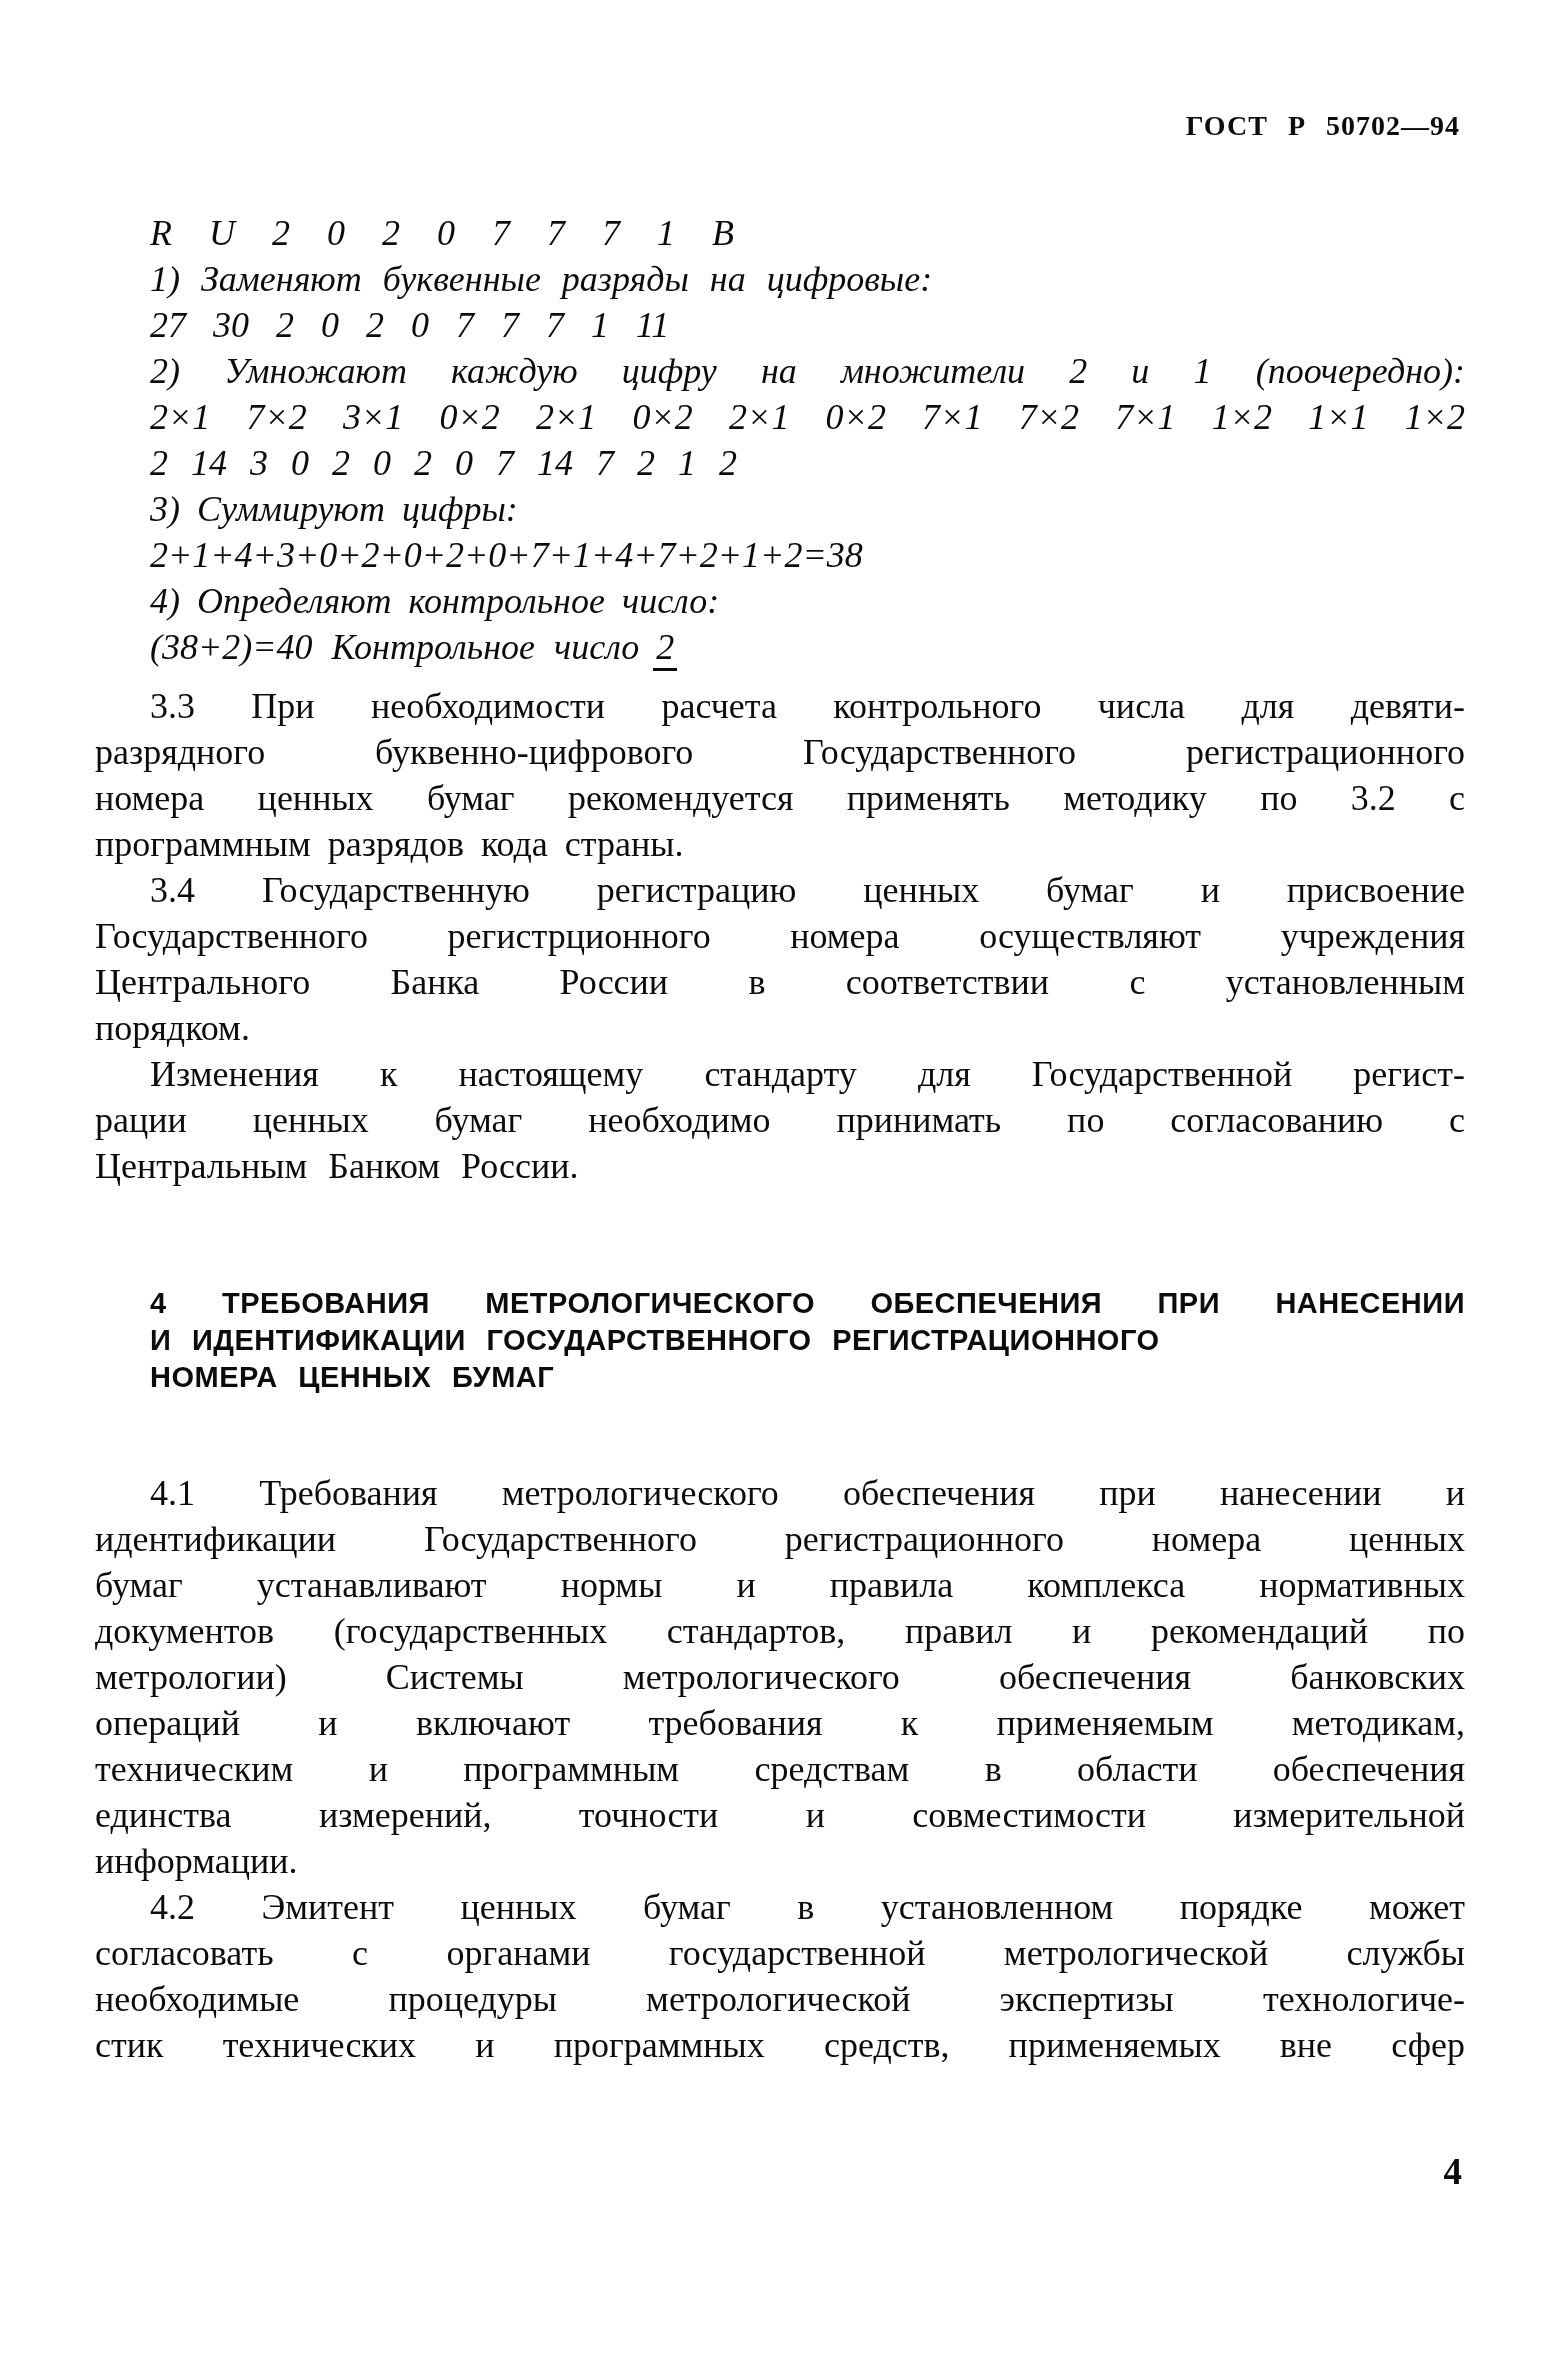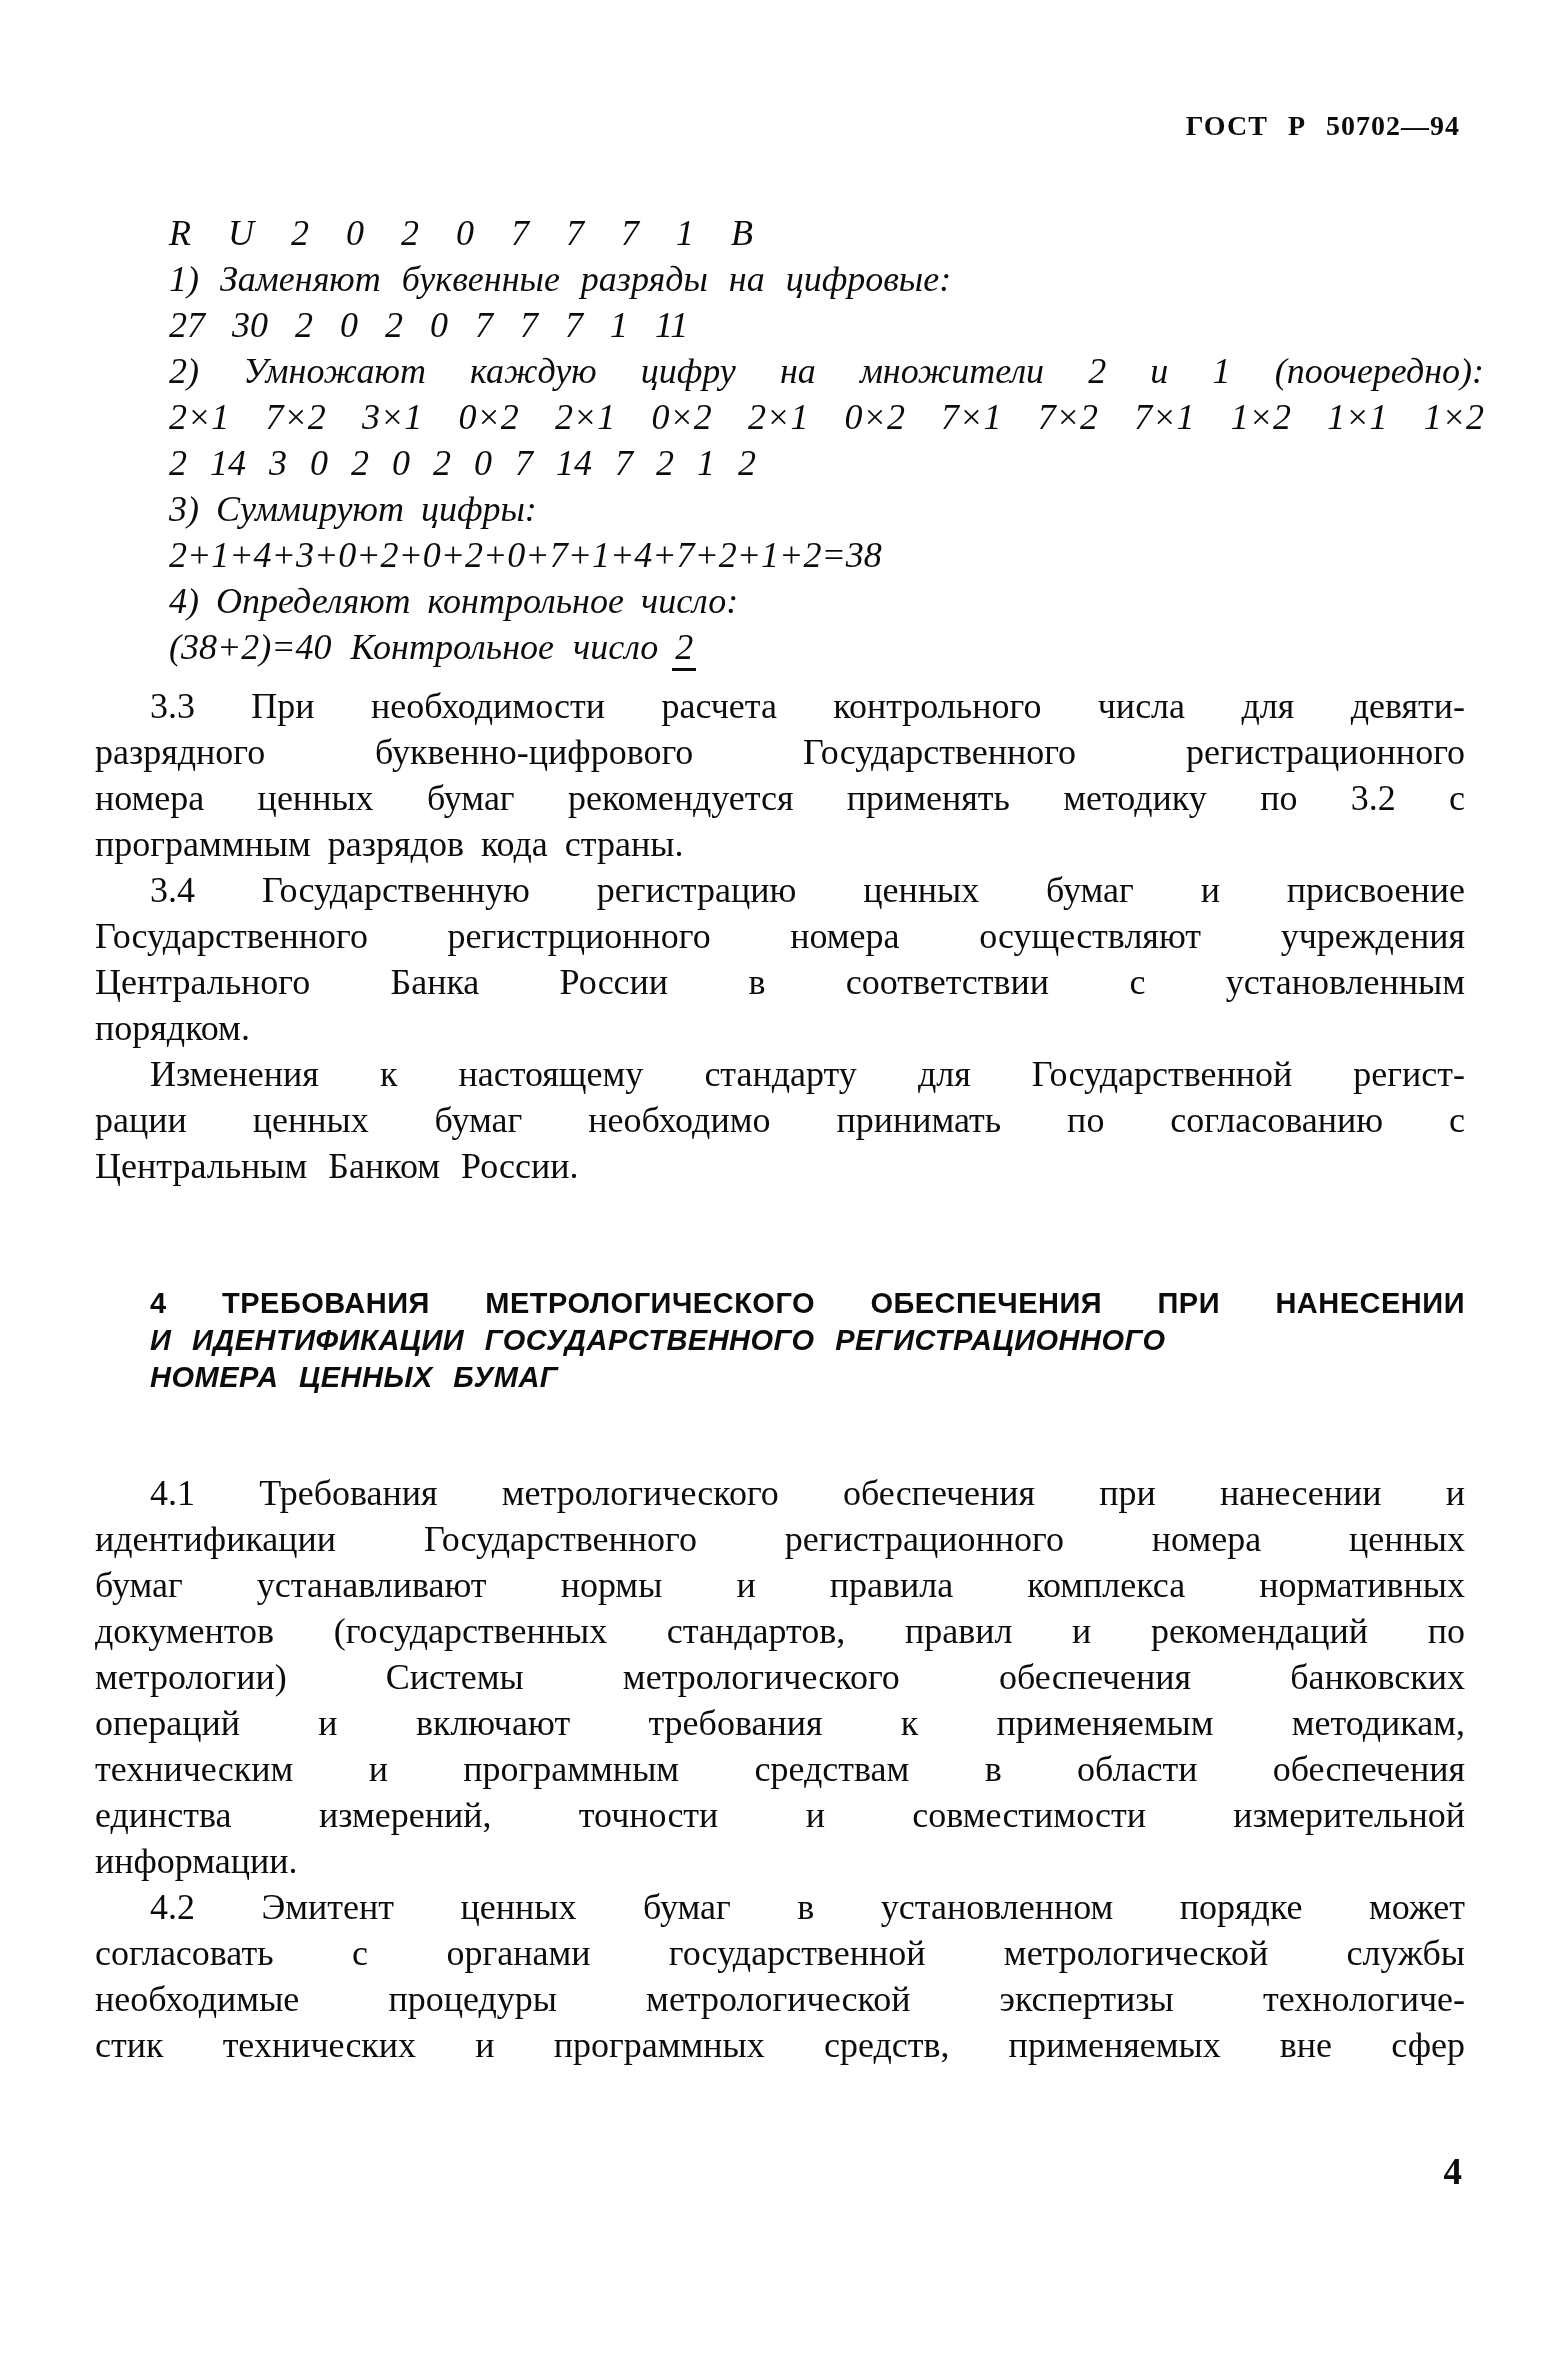--- a/index.html
+++ b/index.html
@@ -33,21 +33,21 @@
   .content {
     position: absolute;
     left: 95px;
     top: 210px;
     width: 1370px;
     font-size: 36px;
     line-height: 46px;
   }
   
   .example {
-    margin-left: 74px;
+    margin-left: 55px;
     width: 1315px;
     font-style: italic;
   }
   .xline { display: block; }
   .code  { word-spacing: 24px; letter-spacing: 2px; }
   .ws8   { word-spacing: 8px; }
   .ws10  { word-spacing: 10px; }
   .ws12  { word-spacing: 12px; }
   .ws14  { word-spacing: 14px; }
   .ws18  { word-spacing: 18px; }
@@ -74,21 +74,21 @@
     margin: 96px 0 0 55px;
     width: 1315px;
     font-family: "Liberation Sans", sans-serif;
     font-weight: bold;
     font-size: 29px;
     line-height: 37px;
     letter-spacing: 0.5px;
   }
   .hline { display: block; }
   .hline.hjust { text-align: justify; text-align-last: justify; }
-  .hline.hws { word-spacing: 12px; font-style: italic; }
+  .hline.hws { word-spacing: 12px; }
   .p41 { margin-top: 74px; }
   
   .page-number {
     position: absolute;
     top: 2150px;
     right: 94px;
     font-size: 37px;
     font-weight: bold;
   }
 </style>

